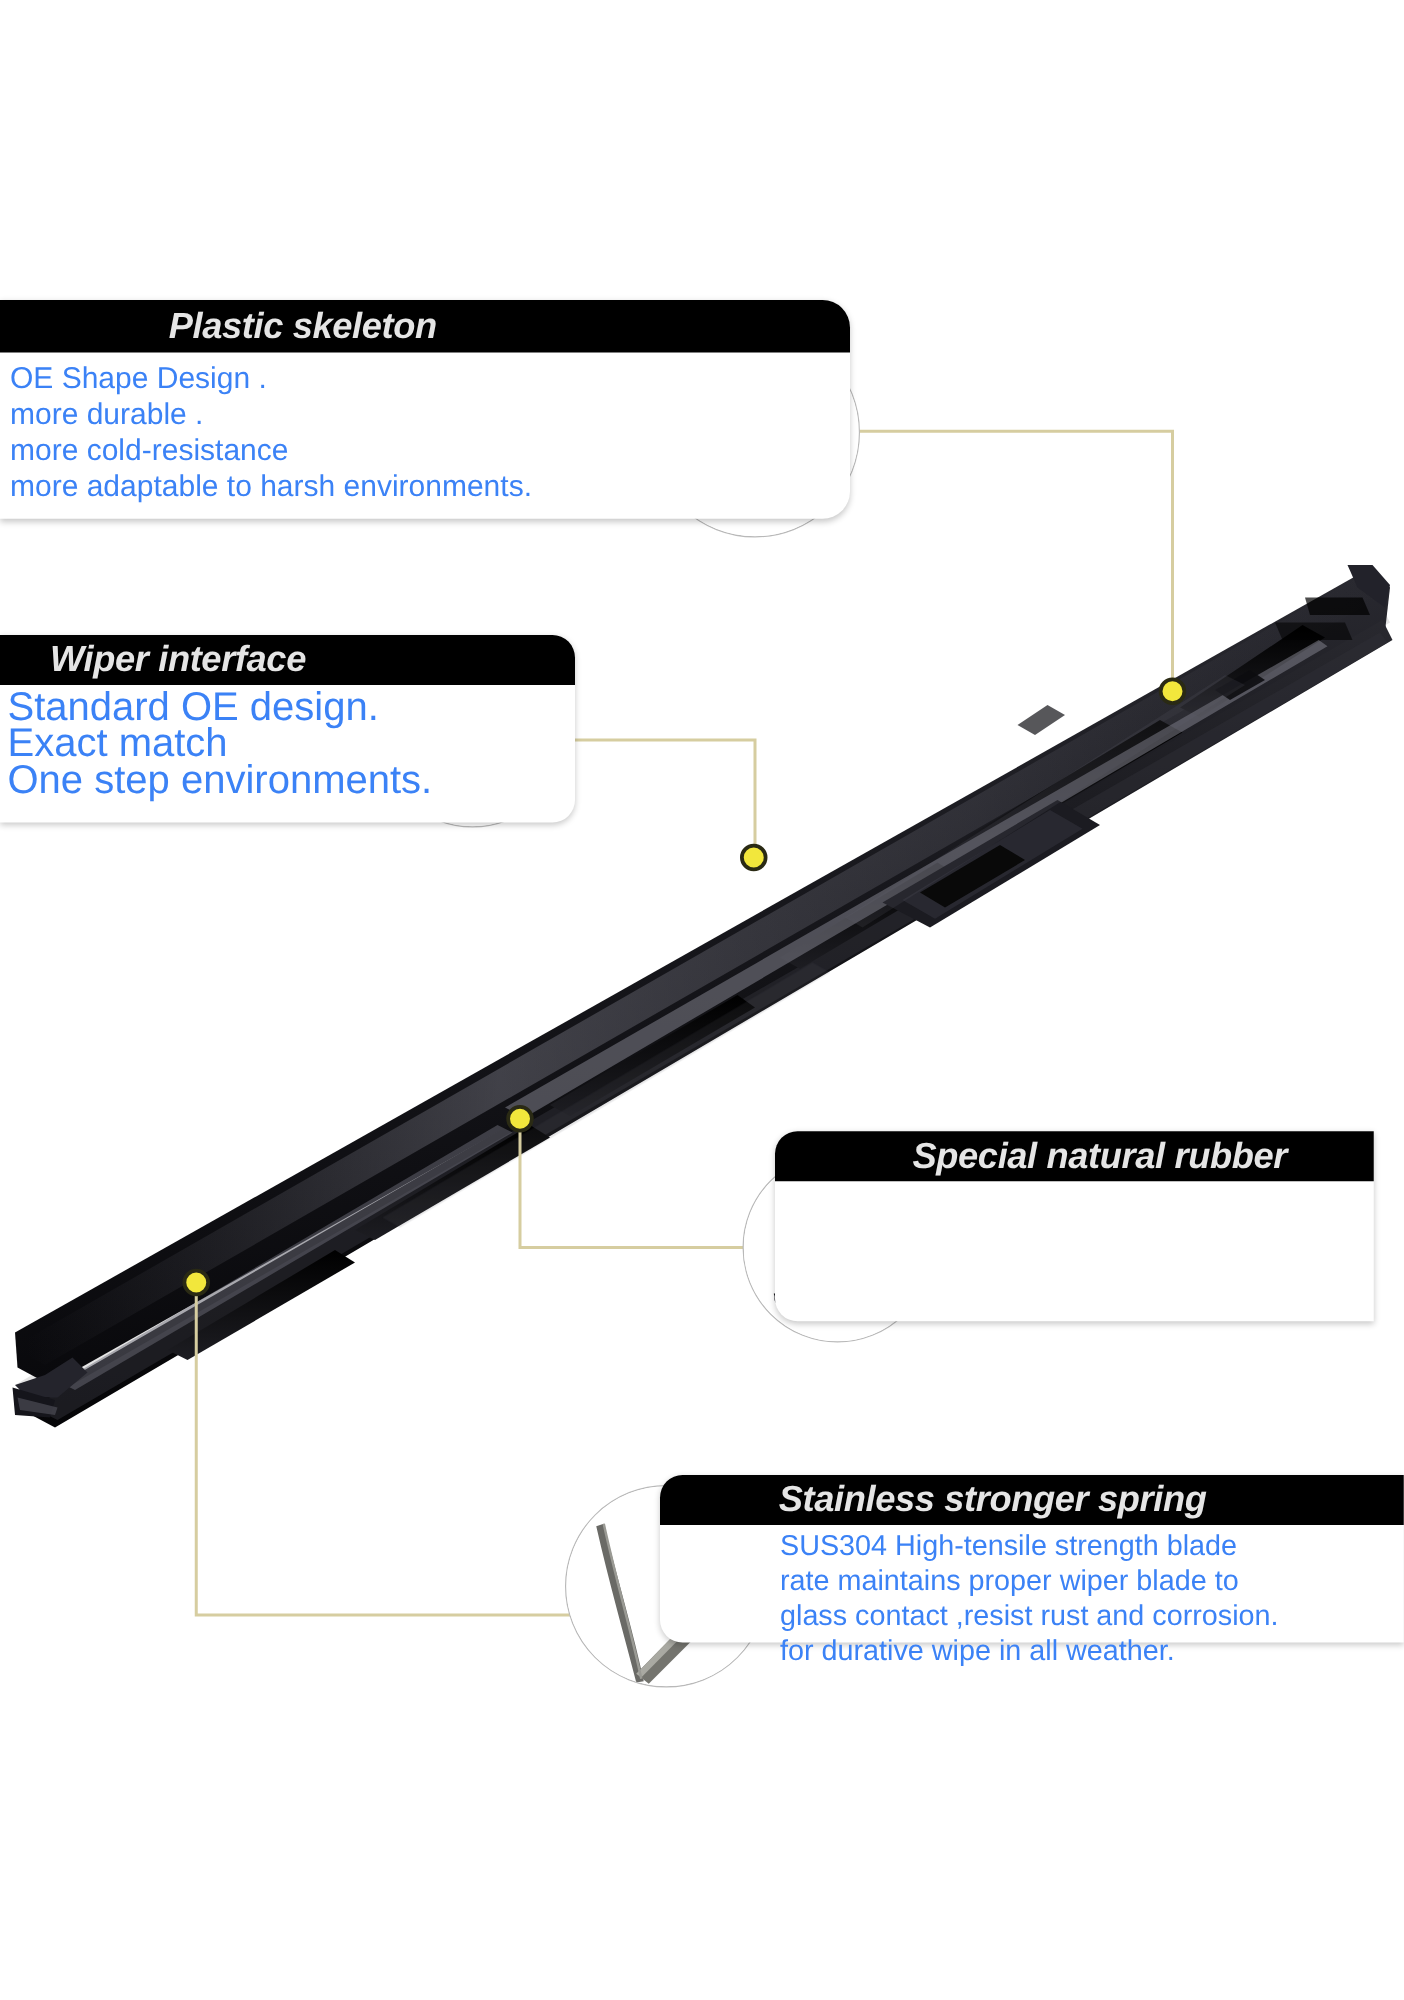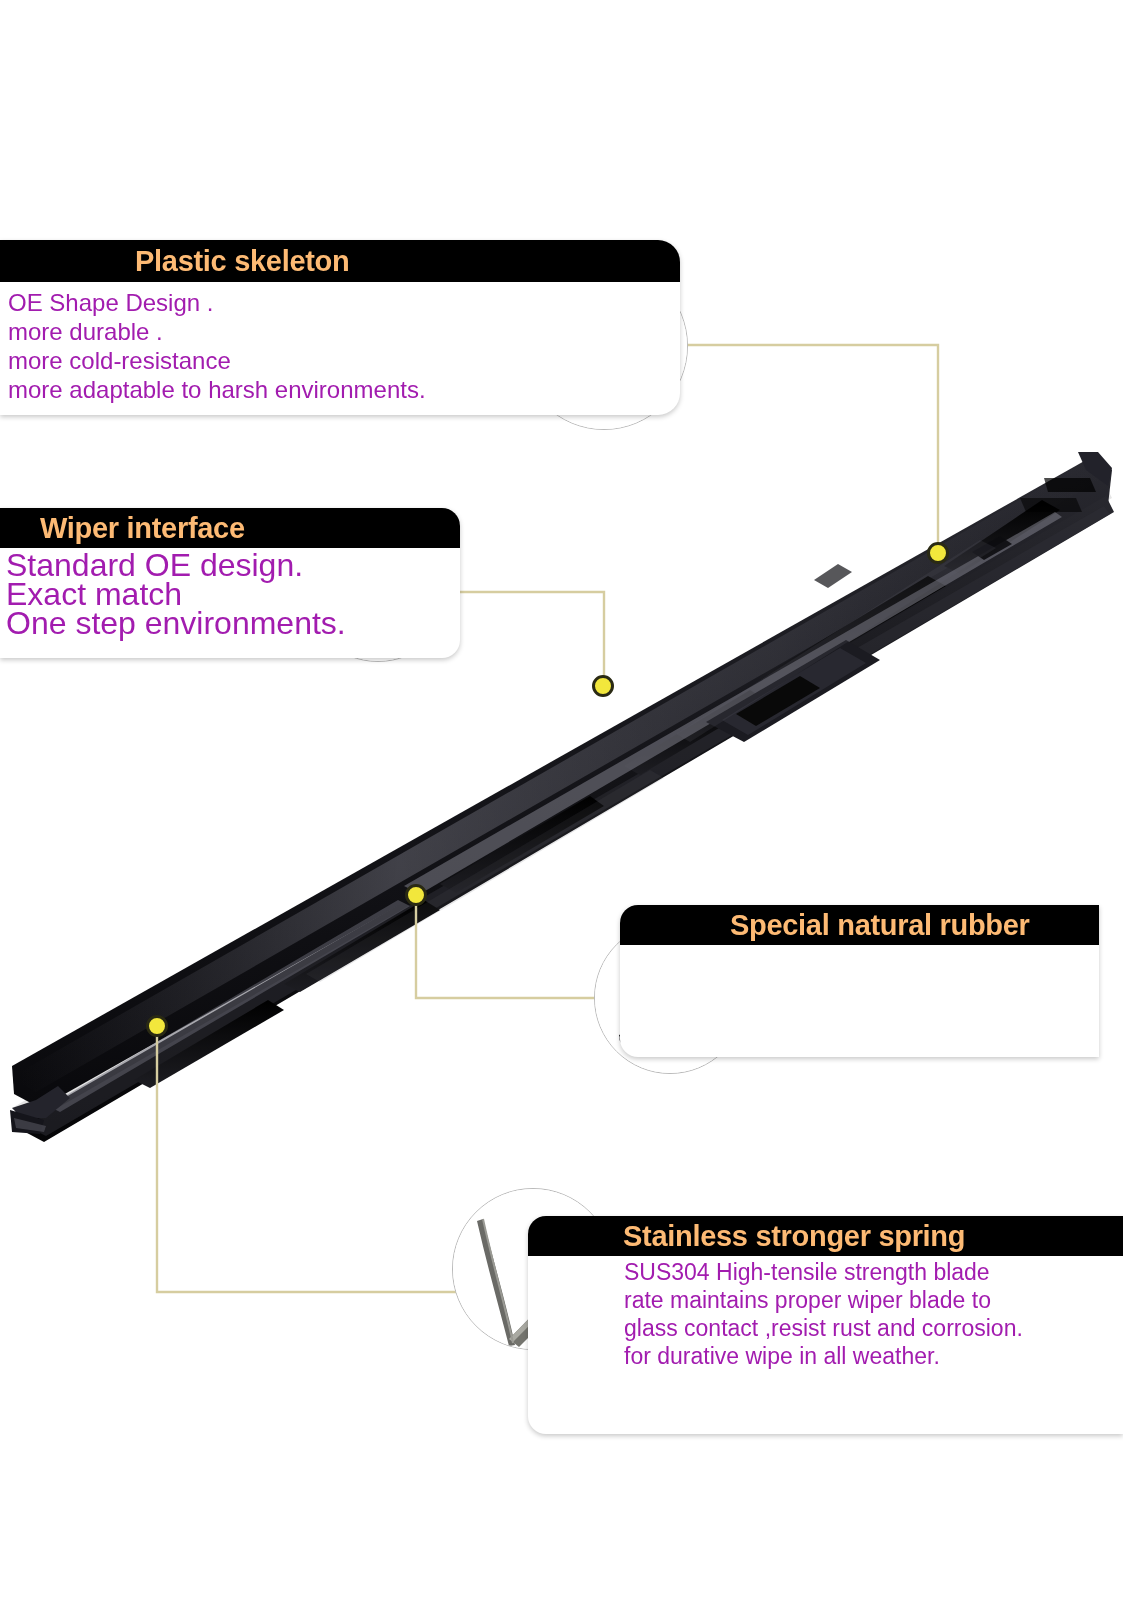--- a/index.html
+++ b/index.html
@@ -36,30 +36,31 @@
   }
 
   
   .callout {
     position: absolute;
     background: #ffffff;
     box-shadow: 0 2px 5px rgba(0,0,0,0.22);
   }
   .callout-header {
     background: #000000;
-    color: #fdba74;
+    color: #e5e5e5;
     font-weight: bold;
     letter-spacing: -0.3px;
     line-height: 1;
     display: flex;
     align-items: center;
     box-sizing: border-box;
+    font-style: italic;
   }
   .callout-body {
-    color: #a21caf;
+    color: #3b82f6;
     box-sizing: border-box;
   }
   .callout-body .line {
     white-space: nowrap;
   }
 
   
   #callout-plastic {
     left: 0px;
     top: 240px;
@@ -118,23 +119,23 @@
   }
   #callout-rubber .callout-body {
     padding: 3px 0 0 112px;
     font-size: 24px;
     line-height: 29px;
   }
 
   
   #callout-spring {
     left: 528px;
-    top: 1216px;
+    top: 1180px;
     width: 595px;
-    height: 218px;
+    height: 134px;
     border-top-left-radius: 18px;
     border-bottom-left-radius: 18px;
   }
   #callout-spring .callout-header {
     height: 40px;
     border-top-left-radius: 18px;
     font-size: 29px;
     padding-left: 95px;
   }
   #callout-spring .callout-body {

